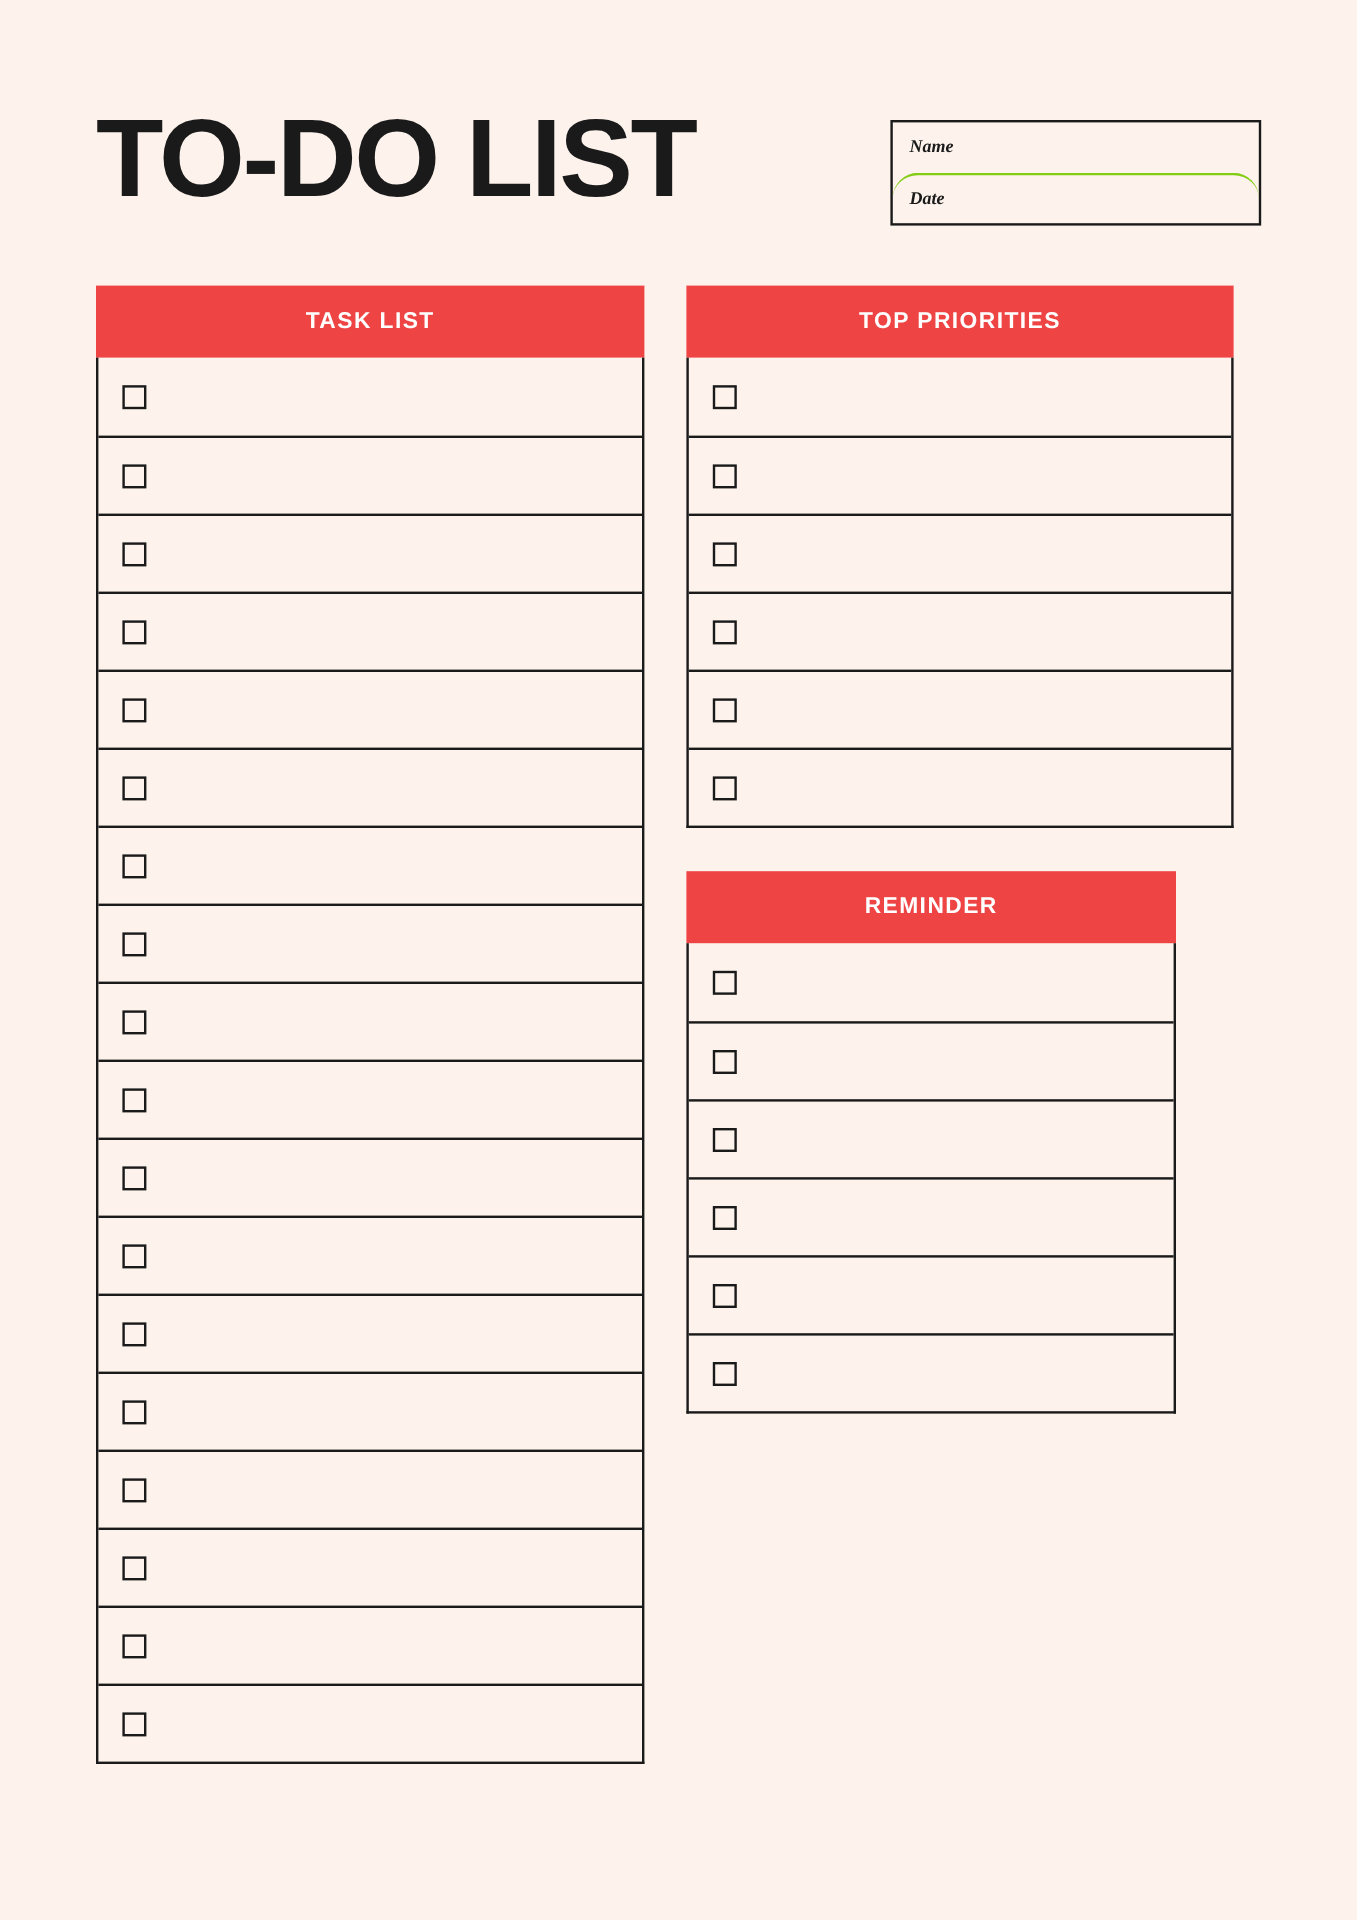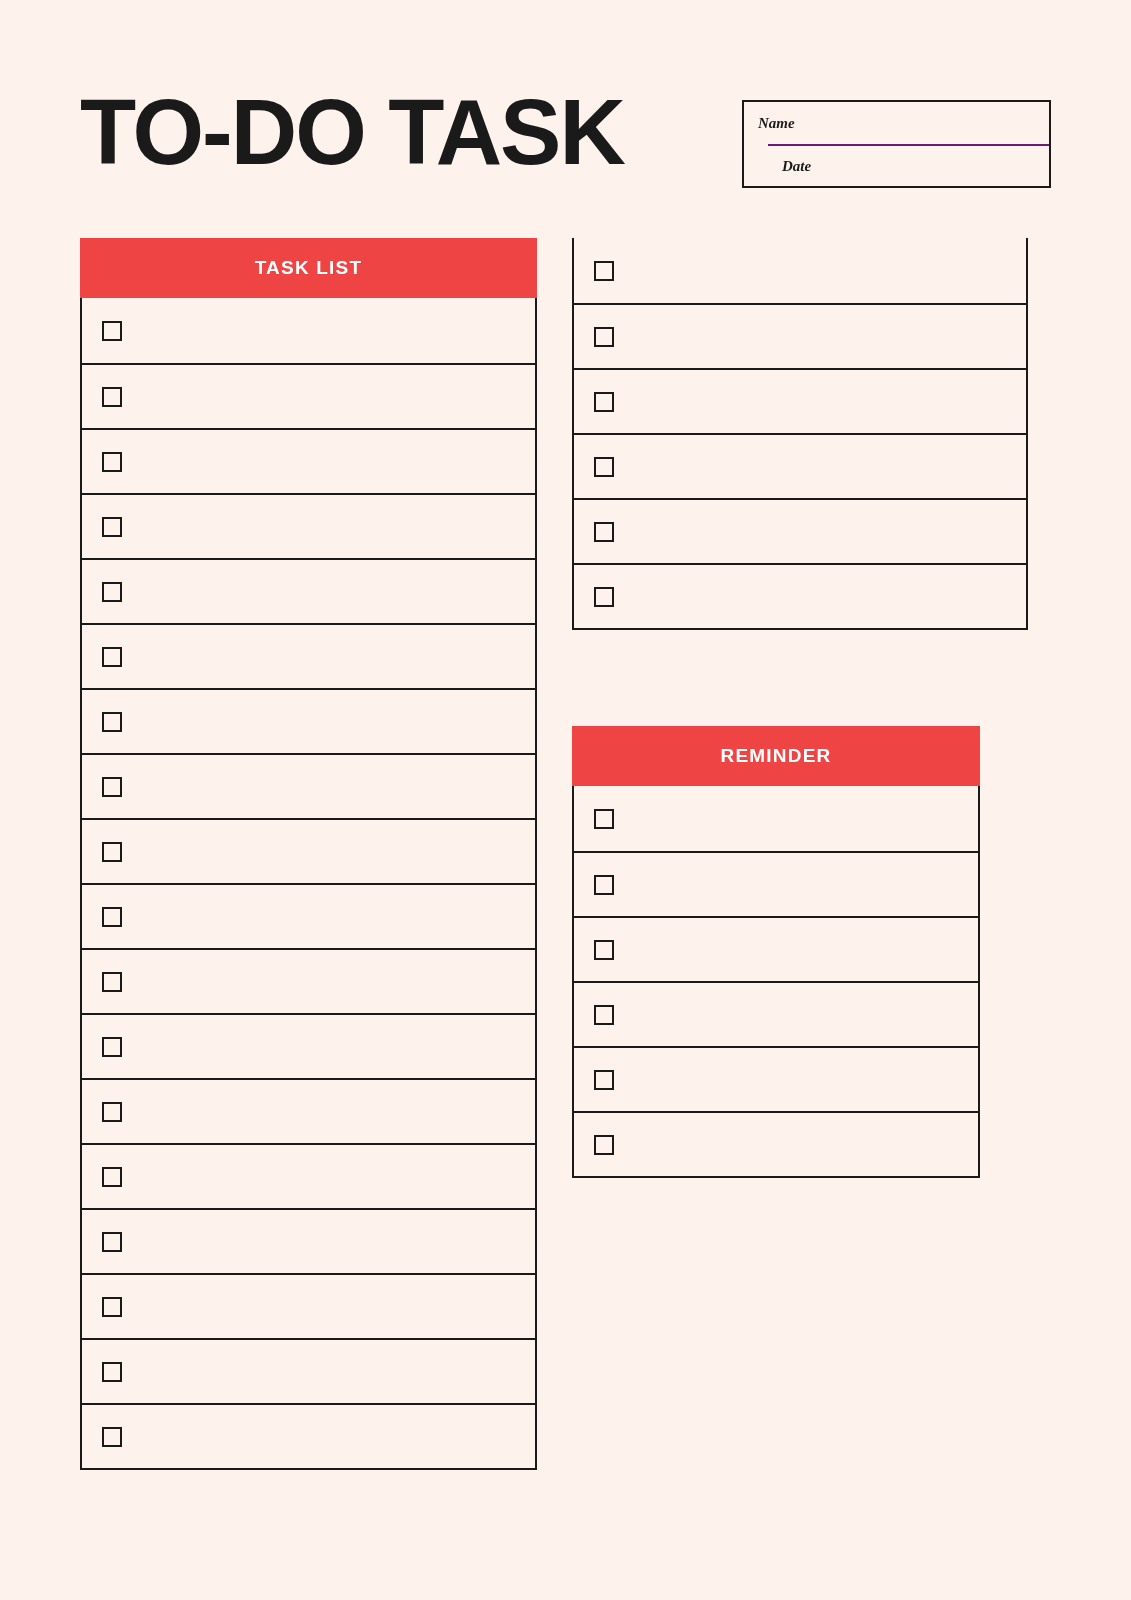--- a/index.html
+++ b/index.html
@@ -49,24 +49,24 @@
     width: 305px;
     border: 2px solid #1a1a1a;
     background: transparent;
   }
   .meta-row {
     height: 42px;
     display: flex;
     align-items: center;
     padding-left: 14px;
     box-sizing: border-box;
+    border-radius: 21px;
   }
   .meta-row + .meta-row {
-    border-top: 2px solid #701a75;
-    margin-left: 24px;
+    border-top: 2px solid #84cc16;
   }
   .meta-label {
     font-size: 15px;
     font-weight: bold;
     font-style: italic;
     font-family: "Liberation Serif", serif;
   }
 
   
   .section-header {
@@ -145,21 +145,21 @@
     border-top: none;
     box-sizing: border-box;
   }
 </style>
 </head>
 <body>
 
 <div class="page">
 
   <div class="header">
-    <div class="title">TO-DO TASK</div>
+    <div class="title">TO-DO LIST</div>
 
     <div class="meta-box">
       <div class="meta-row">
         <span class="meta-label">Name</span>
       </div>
       <div class="meta-row">
         <span class="meta-label">Date</span>
       </div>
     </div>
   </div>
@@ -236,20 +236,21 @@
         <span></span>
       </div>
       <div class="row">
         <span class="checkbox"></span>
         <span></span>
       </div>
     </div>
   </div>
 
   <div class="right-col priorities">
+    <div class="section-header">TOP PRIORITIES</div>
     <div class="rows">
       <div class="row">
         <span class="checkbox"></span>
         <span></span>
       </div>
       <div class="row">
         <span class="checkbox"></span>
         <span></span>
       </div>
       <div class="row">

